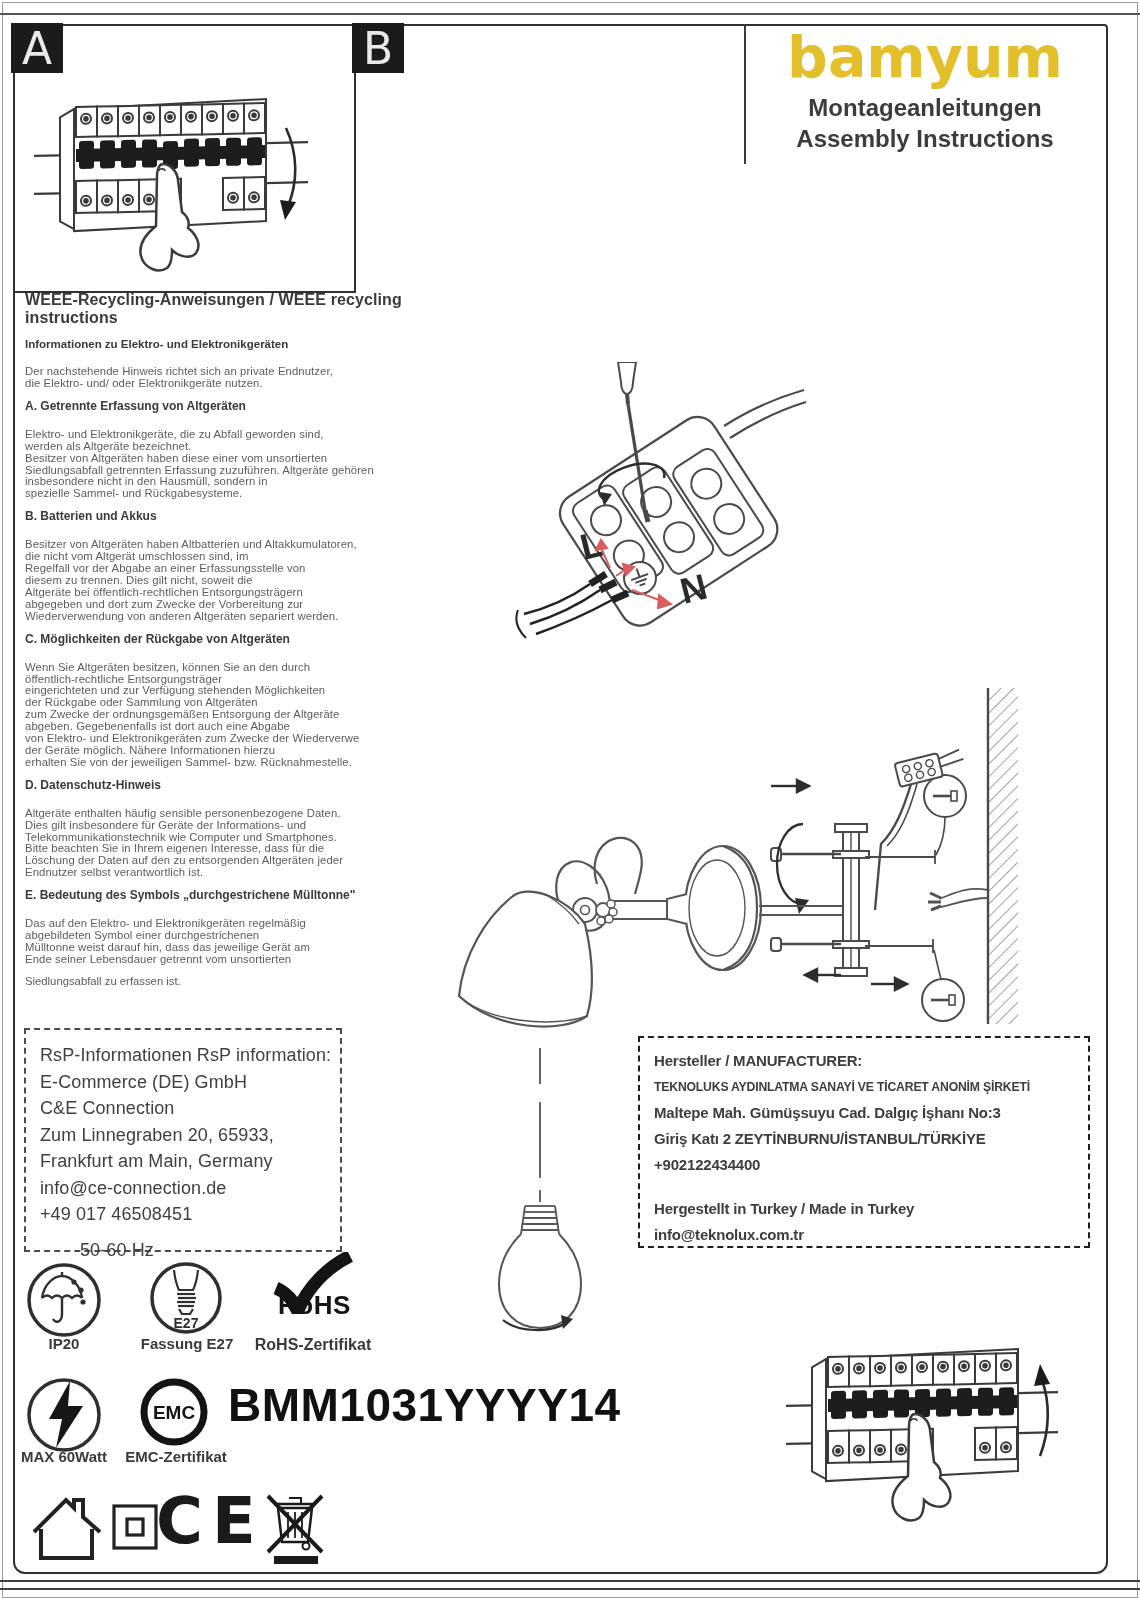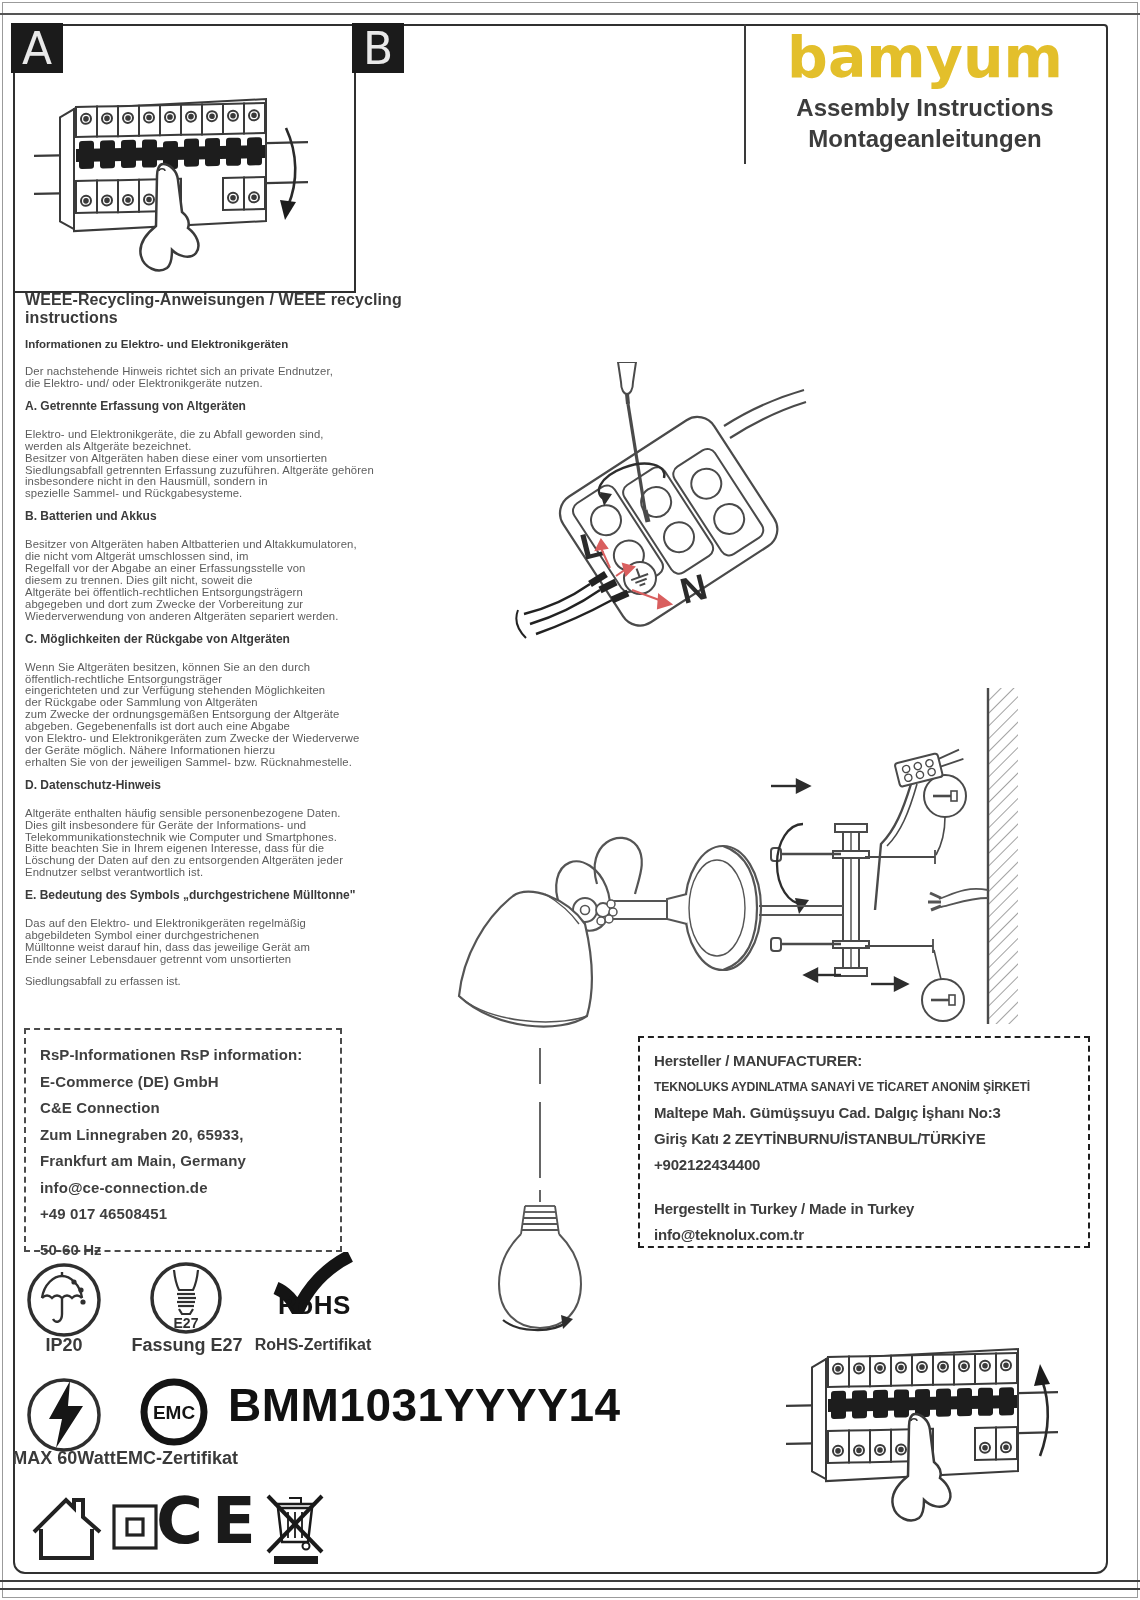--- a/index.html
+++ b/index.html
@@ -25,29 +25,29 @@
   
   .weee{position:absolute;left:25px;top:291px;width:437px;color:#5c5c5c;}
   .w-title{font-size:16px;font-weight:bold;color:#3a3a3a;margin:0 0 11px 0;letter-spacing:.1px;}
   .w-sub{font-size:11.5px;font-weight:bold;color:#3a3a3a;margin:0 0 11px 0;}
   .w-head{font-size:12px;font-weight:bold;color:#3a3a3a;margin:9px 0 6px 0;}
   .w-body{font-size:11.3px;line-height:11.9px;margin:16px 0 2px 0;white-space:pre-line;letter-spacing:.1px;}
   .w-footer{font-size:11.3px;line-height:11.9px;margin-top:10px;}
   
   .rsp-box{position:absolute;left:24px;top:1028px;width:318px;height:224px;
            border:2px dashed #4b4b4b;box-sizing:border-box;padding:12px 0 0 14px;}
-  .rsp-line{font-size:15px;font-weight:bold;color:#3f3f3f;line-height:26.5px;letter-spacing:.1px;}
-  .rsp-freq{margin-top:9px;}
+  .rsp-line{font-size:18px;font-weight:normal;color:#3f3f3f;line-height:26.5px;letter-spacing:.1px;}
+  .rsp-freq{margin-top:9px;margin-left:40px;}
   .mfr-box{position:absolute;left:638px;top:1036px;width:452px;height:212px;
            border:2.5px dashed #1f1f1f;box-sizing:border-box;padding:10px 0 0 14px;}
   .mfr-line{font-size:15px;font-weight:bold;color:#3d3d3d;line-height:26px;letter-spacing:-.2px;white-space:nowrap;}
   .mfr-caps{font-size:13px;transform:scaleX(.94);transform-origin:left center;}
   .mfr-made{margin-top:18px;}
   
-  .cert-label{position:absolute;font-weight:bold;color:#3a3a3a;font-size:18px;white-space:nowrap;}
+  .cert-label{position:absolute;font-weight:bold;color:#3a3a3a;font-size:15px;white-space:nowrap;}
   .rohs-word{position:absolute;left:278px;top:1290px;font-size:26px;font-weight:bold;color:#141414;letter-spacing:.5px;}
   .product-code{position:absolute;left:228px;top:1378px;font-size:46px;font-weight:bold;
                 color:#111;letter-spacing:.5px;}
   .ce-mark{position:absolute;left:156px;top:1484px;font-size:64px;font-weight:bold;
            color:#1a1a1a;letter-spacing:9px;font-family:"DejaVu Sans",sans-serif;}
   svg{display:block;}
   text{font-family:"Liberation Sans",sans-serif;}
 </style>
 </head>
 <body>
@@ -65,22 +65,22 @@
   <div class="step-square" style="left:11px;top:23px;">
     <span>A</span>
   </div>
   <div class="step-square" style="left:352px;top:23px;">
     <span>B</span>
   </div>
 
   <div class="header-block">
     <div class="logo">bamyum</div>
     <div class="header-sub">
+      <div>Montageanleitungen</div>
       <div>Assembly Instructions</div>
-      <div>Montageanleitungen</div>
     </div>
   </div>
 
   <svg class="abs" style="left:30px;top:78px;" width="285" height="205" viewBox="0 0 285 205">
     <g transform="skewY(-1.2)" stroke="#3a3a3a" fill="#fff">
       <path d="M30,40 L44,32 L44,152 L30,144 Z" stroke-width="2"></path>
       <path d="M44,32 L236,26 L236,148 L44,154 Z" stroke-width="2" fill="none"></path>
       <g stroke-width="2">
         <rect x="46" y="30" width="21" height="30"></rect>
           <circle cx="56" cy="42" r="5"></circle>

